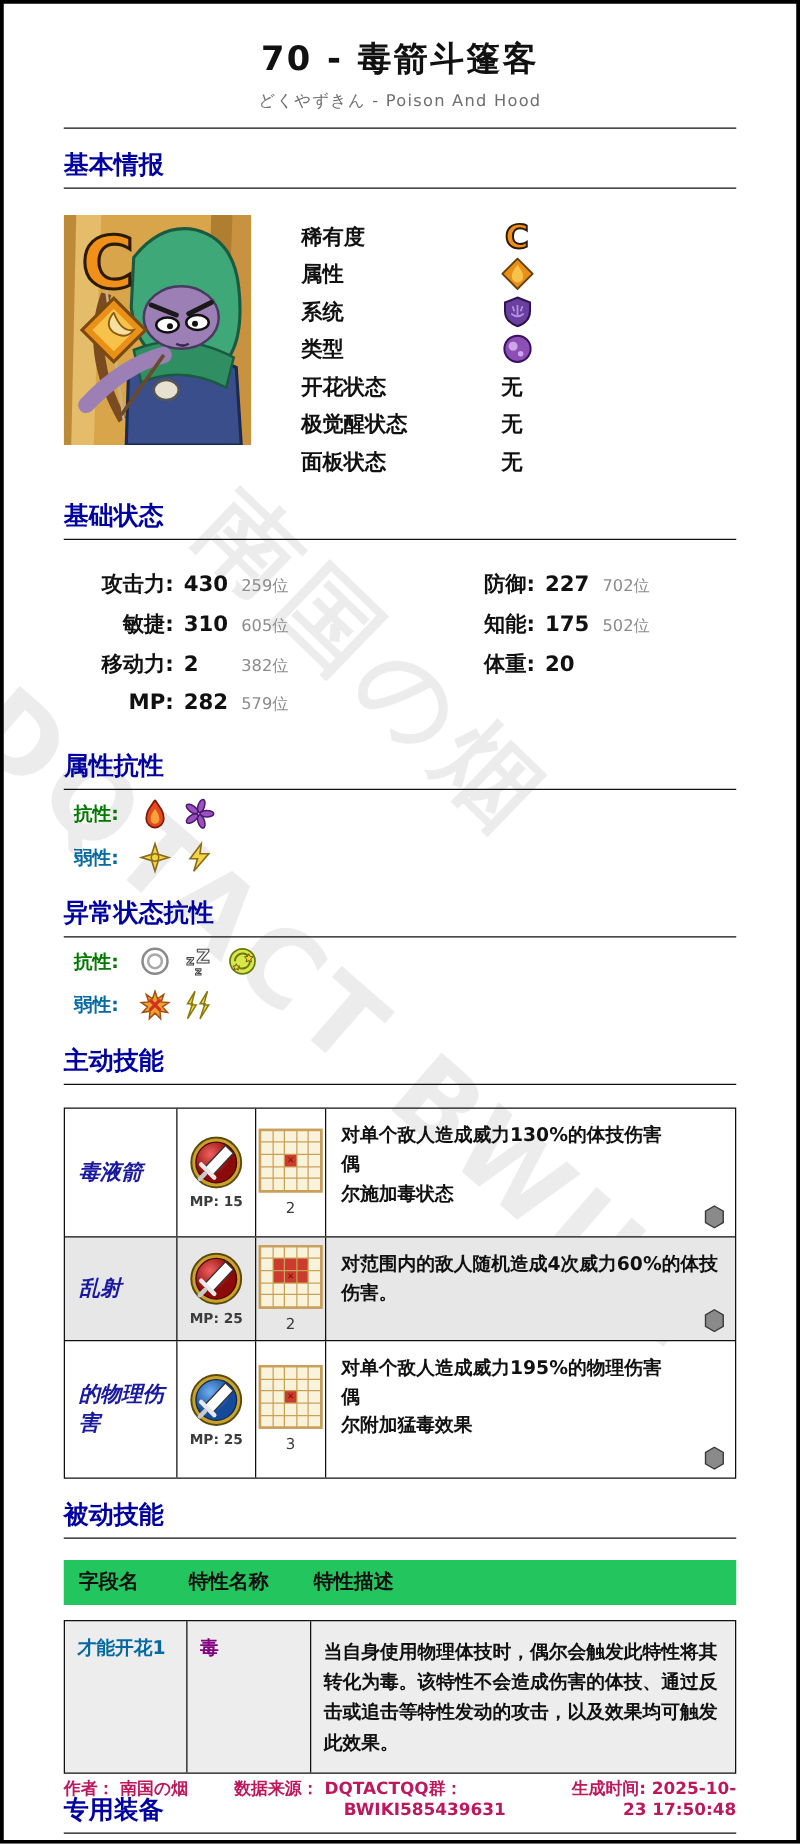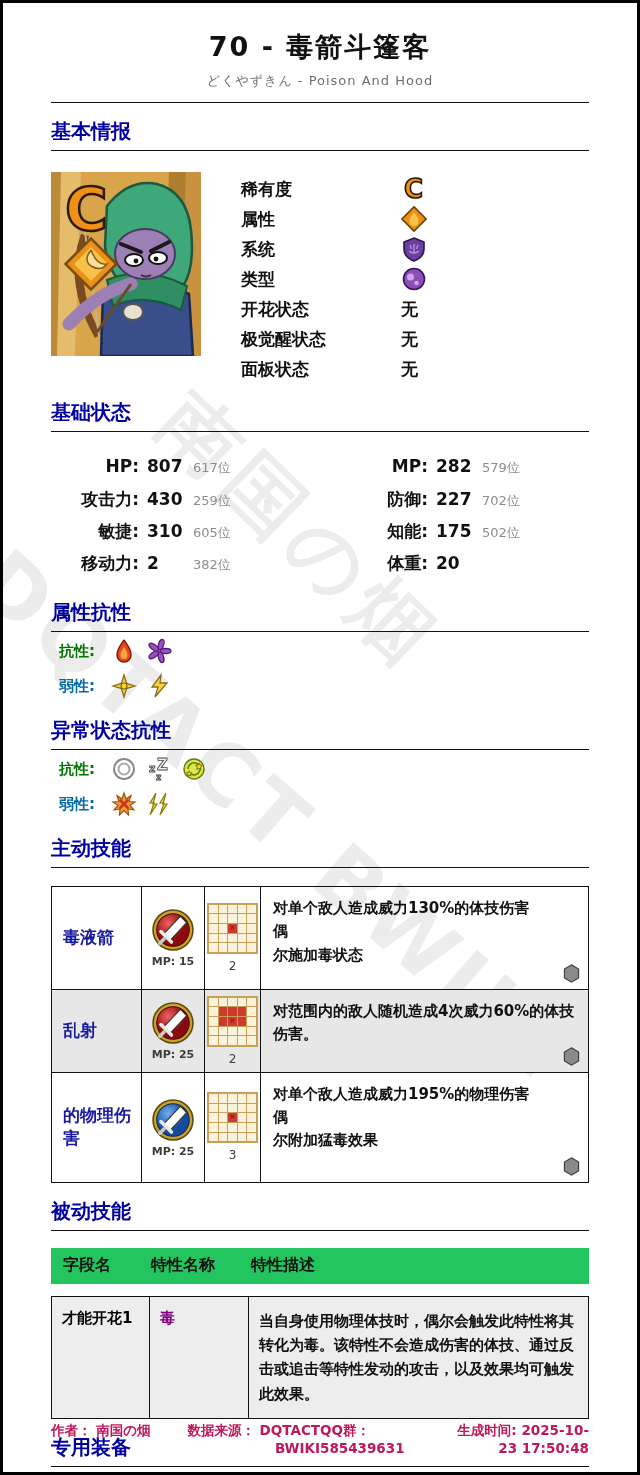--- a/index.html
+++ b/index.html
@@ -44,39 +44,39 @@
   .res-label{ width:48px; font-size:15px; font-weight:bold; }
   .res-label.resist{ color:#007800; }
   .res-label.weak{ color:#0369a1; }
   .res-icons{ display:flex; gap:9px; margin-left:4px; }
   .res-icons svg{ display:block; }
   
   .skills{ margin-top:18px; border:1.5px solid #111; }
   .skill-row{ display:flex; border-top:1px solid #111; position:relative; }
   .skill-row:first-child{ border-top:none; }
   .skill-row.alt{ background:#E7E7E7; }
-  .sk-name{ flex:0 0 90px; border-right:1px solid #111; display:flex; align-items:center; padding-left:11px; font-size:17px; font-weight:bold; color:#1a1aA0; }
+  .sk-name{ flex:0 0 90px; border-right:1px solid #111; display:flex; align-items:center; padding-left:11px; font-size:17px; font-weight:bold; color:#1a1aA0;font-style:italic; }
   .sk-icon{ flex:0 0 63px; border-right:1px solid #111; display:flex; flex-direction:column; align-items:center; justify-content:center; padding:8px 0 6px; }
   .sk-mp{ margin-top:4px; font-size:11px; color:#3d3d3d; font-weight:bold; }
   .sk-range{ flex:0 0 56px; border-right:1px solid #111; display:flex; flex-direction:column; align-items:center; justify-content:center; padding:6px 0; }
   .rg-num{ margin-top:5px; font-size:12px; color:#3d3d3d; }
   .sk-desc{ flex:1 1 auto; padding:10px 12px 22px 12px; font-size:15px; font-weight:bold; color:#111; line-height:1.55; white-space:pre-line; }
   .sk-hex{ position:absolute; right:8px; bottom:6px; }
   .r1{ min-height:100px; } .r2{ min-height:68px; } .r3{ min-height:110px; }
   
   .range-grid{ display:grid; grid-template-columns:repeat(5,8.6px); grid-template-rows:repeat(5,8.6px); gap:1px; background:#C8A05A; border:2px solid #C8A05A; }
   .rg-cell{ background:#FAF3DC; position:relative; }
   .rg-cell.on{ background:#CC3B2B; }
   .rg-cell.mark::after{ content:"✕"; position:absolute; inset:0; font-size:7px; line-height:8.6px; text-align:center; color:#7a1408; font-weight:bold; }
   
   .passive-head{ margin-top:17px; background:#22c55e; display:flex; align-items:center; height:36px; font-size:16px; font-weight:bold; color:#111; }
   .ph1{ width:100px; padding-left:12px; } .ph2{ width:100px; } .ph3{ flex:1; }
   .passive-row{ margin-top:12px; border:1.5px solid #111; background:#EDEDED; display:flex; }
   .pc{ padding:12px 10px; font-size:15px; font-weight:bold; }
-  .pc1{ flex:0 0 98px; border-right:1px solid #111; color:#000000; }
+  .pc1{ flex:0 0 98px; border-right:1px solid #111; color:#0369a1; }
   .pc2{ flex:0 0 99px; border-right:1px solid #111; color:#800080; }
   .pc3{ flex:1; color:#111; line-height:1.62; padding-right:14px; }
   
   .footer{ position:absolute; z-index:1; left:48px; right:48px; bottom:16px; display:grid; grid-template-columns:1fr 1fr 1fr 1fr; row-gap:13px; font-size:13.5px; color:#be185d; font-weight:bold; }
   .f-right{ text-align:right; }
 </style>
 </head>
 <body>
 
 <div class="page">
@@ -176,25 +176,20 @@
         <div class="info-row">
           <span class="info-label">面板状态</span>
           <span class="info-value">无</span>
         </div>
       </div>
     </div>
 
     <div class="sec-title">基础状态</div>
     <div class="stats">
       <div class="stat">
-        <span class="stat-label">HP:</span>
-        <span class="stat-value">807</span>
-        <span class="stat-rank">617位</span>
-      </div>
-      <div class="stat">
         <span class="stat-label">攻击力:</span>
         <span class="stat-value">430</span>
         <span class="stat-rank">259位</span>
       </div>
       <div class="stat">
         <span class="stat-label">敏捷:</span>
         <span class="stat-value">310</span>
         <span class="stat-rank">605位</span>
       </div>
       <div class="stat">

